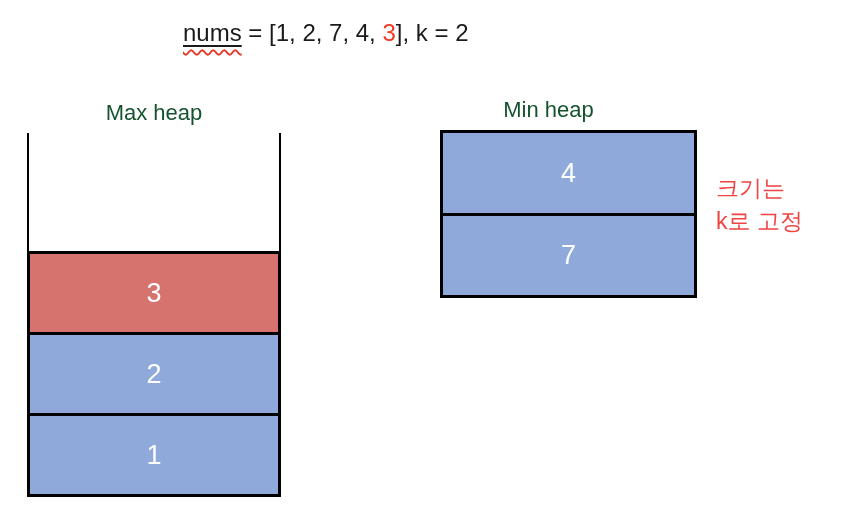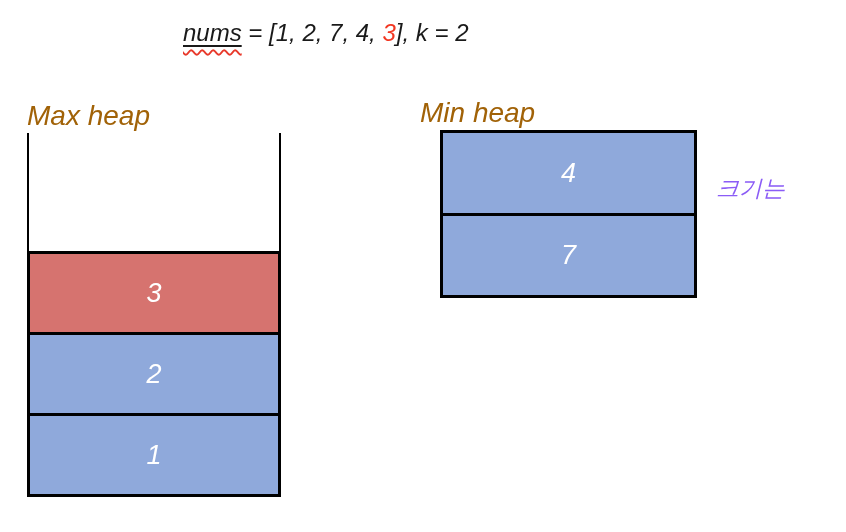--- a/index.html
+++ b/index.html
@@ -5,21 +5,20 @@
   * { margin: 0; padding: 0; box-sizing: border-box; }
   html, body { background: #ffffff; }
   .canvas {
     position: relative;
     width: 846px;
     height: 532px;
     background: #ffffff;
     font-family: "Liberation Sans", sans-serif;
     color: #1a1a1a;
     overflow: hidden;
-    font-style: italic;
   }
 
   
   .title {
     position: absolute;
     left: 183px;
     top: 16px;
     font-size: 24px;
     line-height: 34px;
     white-space: pre;
@@ -37,23 +36,23 @@
     text-decoration-style: solid;
     text-decoration-color: #1a1a1a;
     text-decoration-thickness: 2px;
     text-underline-offset: 4px;
   }
   .highlight { color: #F23722; }
 
   
   .heap-label {
     position: absolute;
-    text-align: left;
-    font-size: 28px;
-    color: #a16207;
+    text-align: center;
+    font-size: 22px;
+    color: #14532d;
   }
   .max-label { left: 27px; width: 254px; top: 100px; }
   .min-label { left: 420px; width: 257px; top: 97px; }
 
   
   .max-container {
     position: absolute;
     left: 27px;
     top: 133px;
     width: 254px;
@@ -94,21 +93,21 @@
   .min-container .bar-row-0 { height: 86px; }
   .min-container .bar-row-1 { height: 85px; margin-top: -3px; }
 
   
   .annotation {
     position: absolute;
     left: 716px;
     top: 172px;
     font-size: 23px;
     line-height: 33px;
-    color: #8b5cf6;
+    color: #ef4444;
     white-space: nowrap;
   }
 </style>
 </head>
 <body>
 
 <div class="canvas">
 
   <div class="title"><span class="squiggle"><span class="straight-underline">nums</span></span><span> = [1, 2, 7, 4, </span><span class="highlight">3</span><span>], k = 2</span></div>
 
@@ -132,15 +131,16 @@
     <div class="bar bar-row-0" style="background-color: rgb(143, 169, 219);">
       <span class="bar-value">4</span>
     </div>
     <div class="bar bar-row-1" style="background-color: rgb(143, 169, 219);">
       <span class="bar-value">7</span>
     </div>
   </div>
 
   <div class="annotation">
     <div>크기는</div>
+    <div>k로 고정</div>
   </div>
 
 </div>
 
 </body></html>

